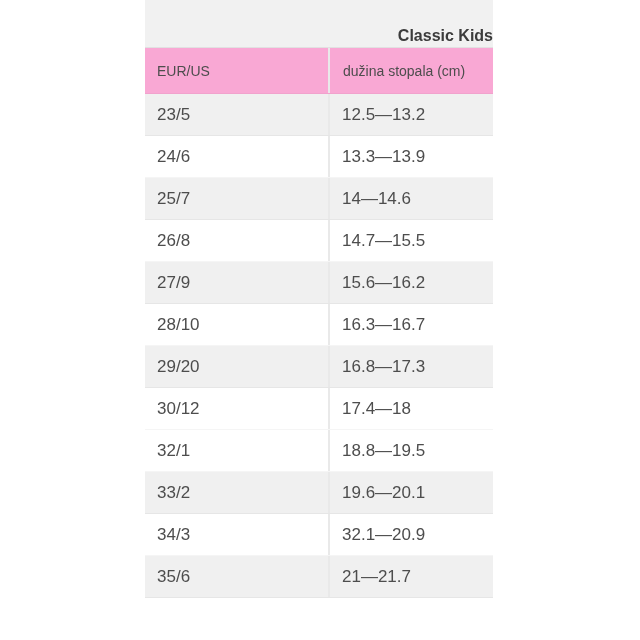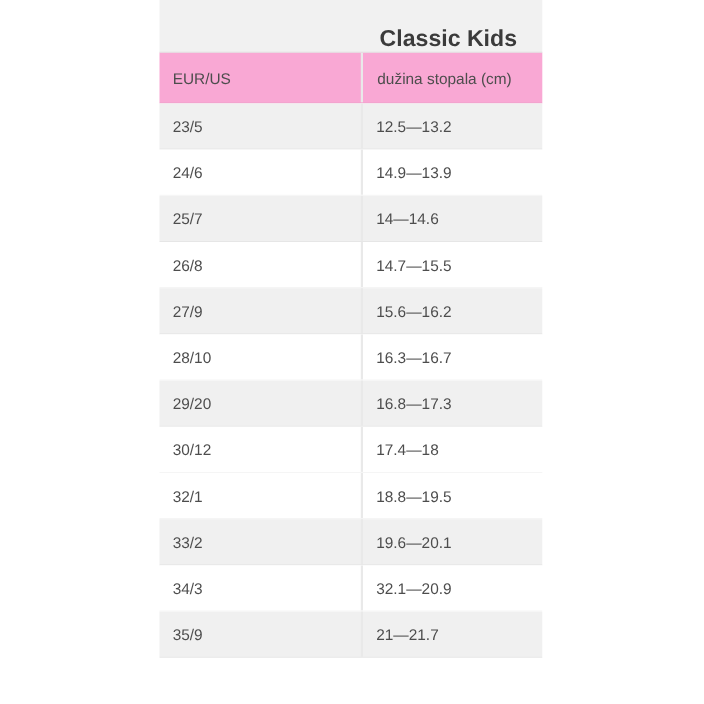--- a/index.html
+++ b/index.html
@@ -20,57 +20,57 @@
   }
   .row{display:flex;box-sizing:border-box;}
   .cell{display:flex;align-items:center;box-sizing:border-box;}
   .c1{width:183px;padding-left:12px;}
   .c2{flex:1;padding-left:13px;}
   .row-title{
     height:48px;background:var(--header-bg);
     border-bottom:1px solid var(--header-border);
   }
   .row-title .c2{
-    justify-content:flex-end;padding-right:23px;padding-left:0;
-    font-size:21px;font-weight:600;color:var(--title-text);margin-top:24px;
+    justify-content:flex-end;padding-left:0;
+    font-size:16px;font-weight:600;color:var(--title-text);margin-top:24px;
   }
   .row-colhead{
     height:46px;background:#f9a8d4;
     border-bottom:1px solid rgba(0,0,0,0.03);
   }
   .row-colhead .c2{border-left:2px solid var(--divider);}
   .row-colhead .cell{font-size:14px;color:var(--text);}
   .row-data{
     height:42px;background:#ffffff;
     border-bottom:1px solid rgba(0,0,0,0.04);
   }
   .row-data.stripe{background:var(--stripe-bg);}
   .row-data .c2{border-left:2px solid var(--divider);padding-left:12px;text-align:center;}
-  .row-data .cell{font-size:14px;color:var(--text);}
+  .row-data .cell{font-size:17px;color:var(--text);}
 </style>
 </head>
 <body>
 
 <div class="size-table">
   <div class="row row-title">
     <div class="cell c1"></div>
     <div class="cell c2">Classic Kids</div>
   </div>
   <div class="row row-colhead">
     <div class="cell c1">EUR/US</div>
     <div class="cell c2">dužina stopala (cm)</div>
   </div>
   <div id="rows">
       <div class="row row-data stripe">
     <div class="cell c1">23/5</div>
     <div class="cell c2">12.5—13.2</div>
   </div>
       <div class="row row-data">
     <div class="cell c1">24/6</div>
-    <div class="cell c2">14.9—13.9</div>
+    <div class="cell c2">13.3—13.9</div>
   </div>
       <div class="row row-data stripe">
     <div class="cell c1">25/7</div>
     <div class="cell c2">14—14.6</div>
   </div>
       <div class="row row-data">
     <div class="cell c1">26/8</div>
     <div class="cell c2">14.7—15.5</div>
   </div>
       <div class="row row-data stripe">
@@ -95,17 +95,17 @@
   </div>
       <div class="row row-data stripe">
     <div class="cell c1">33/2</div>
     <div class="cell c2">19.6—20.1</div>
   </div>
       <div class="row row-data">
     <div class="cell c1">34/3</div>
     <div class="cell c2">32.1—20.9</div>
   </div>
       <div class="row row-data stripe">
-    <div class="cell c1">35/9</div>
+    <div class="cell c1">35/6</div>
     <div class="cell c2">21—21.7</div>
   </div>
     </div>
 </div>
 
 </body></html>

